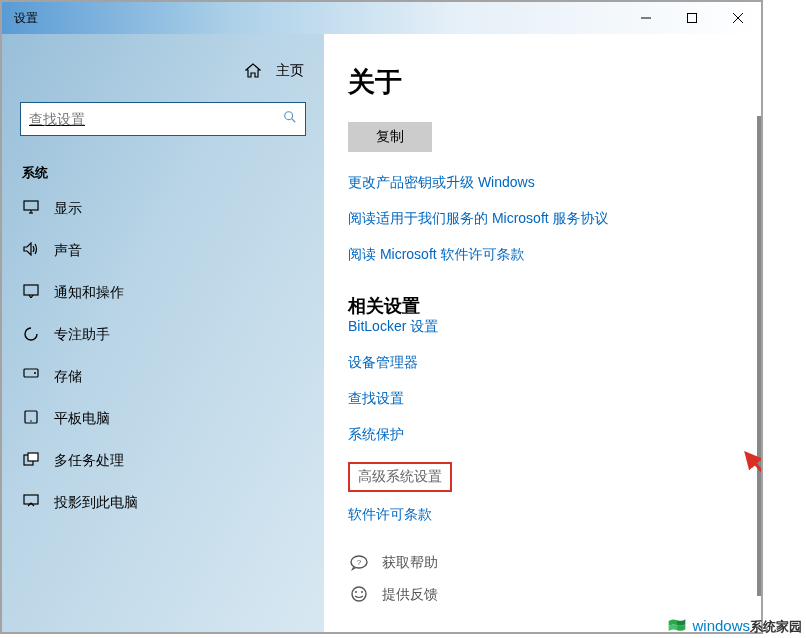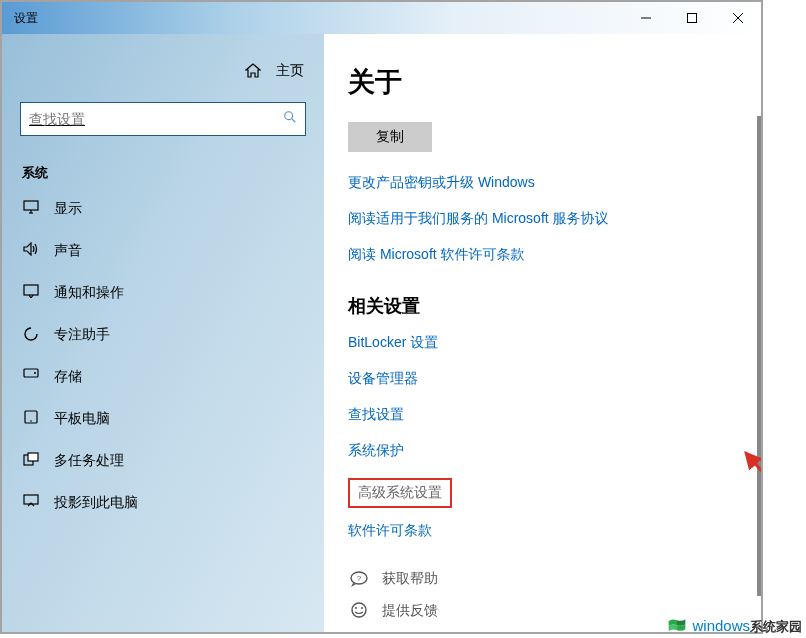--- a/index.html
+++ b/index.html
@@ -29,21 +29,21 @@
     .nav-item .icon { width: 18px; margin-right: 14px; display: flex; align-items: center; justify-content: center; }
     .nav-item .label { font-size: 14px; color: #000; }
     
     .main { flex: 1; background: #fff; padding: 30px 24px 0 24px; position: relative; overflow: hidden; }
     .main h1 { font-size: 27px; font-weight: 600; margin-bottom: 22px; color: #000; }
     .copy-btn { background: #ccc; border: none; padding: 6px 28px; font-size: 14px; margin-bottom: 22px; cursor: default; }
     
     .link-list { margin-bottom: 30px; }
     .link-item { color: #0067c0; font-size: 14px; margin-bottom: 18px; cursor: default; }
     
-    .section-title { font-size: 18px; font-weight: 600; margin-bottom: 16px; color: #000; }
+    .section-title { font-size: 18px; font-weight: 600; color: #000; }
     
     .highlighted-item { border: 2px solid #d93025; padding: 4px 8px; display: inline-block; color: #666 !important; margin-bottom: 14px; text-align: right; }
     
     .help-section { margin-top: 30px; }
     .help-item { display: flex; align-items: center; margin-bottom: 14px; font-size: 14px; color: #555; cursor: default; }
     .help-item .icon { width: 22px; margin-right: 12px; display: flex; align-items: center; justify-content: center; font-size: 18px; }
     
     .arrow-annotation { position: absolute; pointer-events: none; }
     
     .scrollbar { position: absolute; right: 0; top: 82px; width: 4px; height: 480px; background: #888; }

